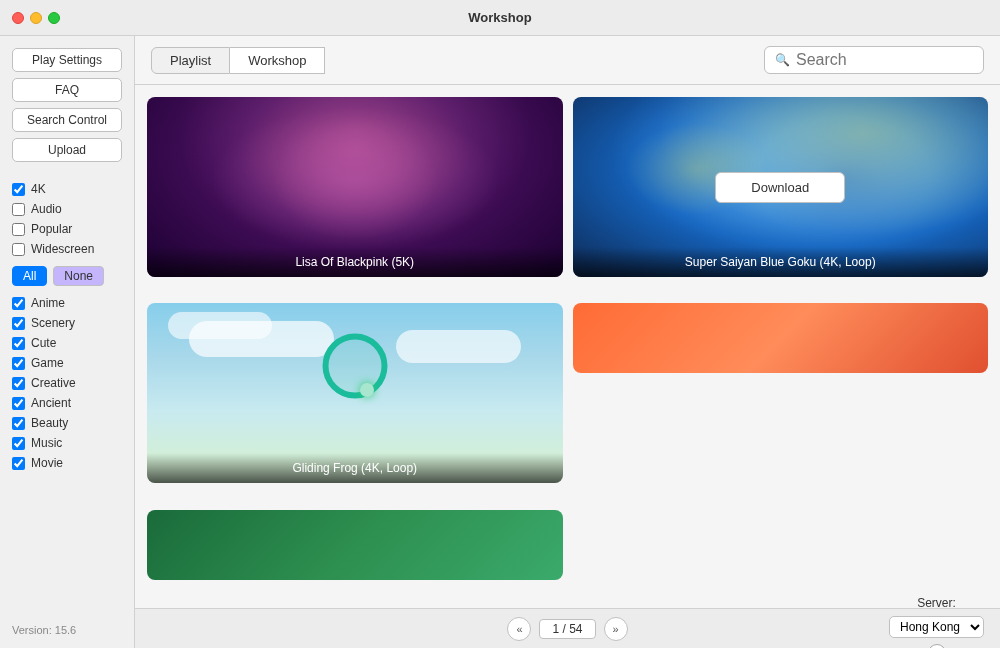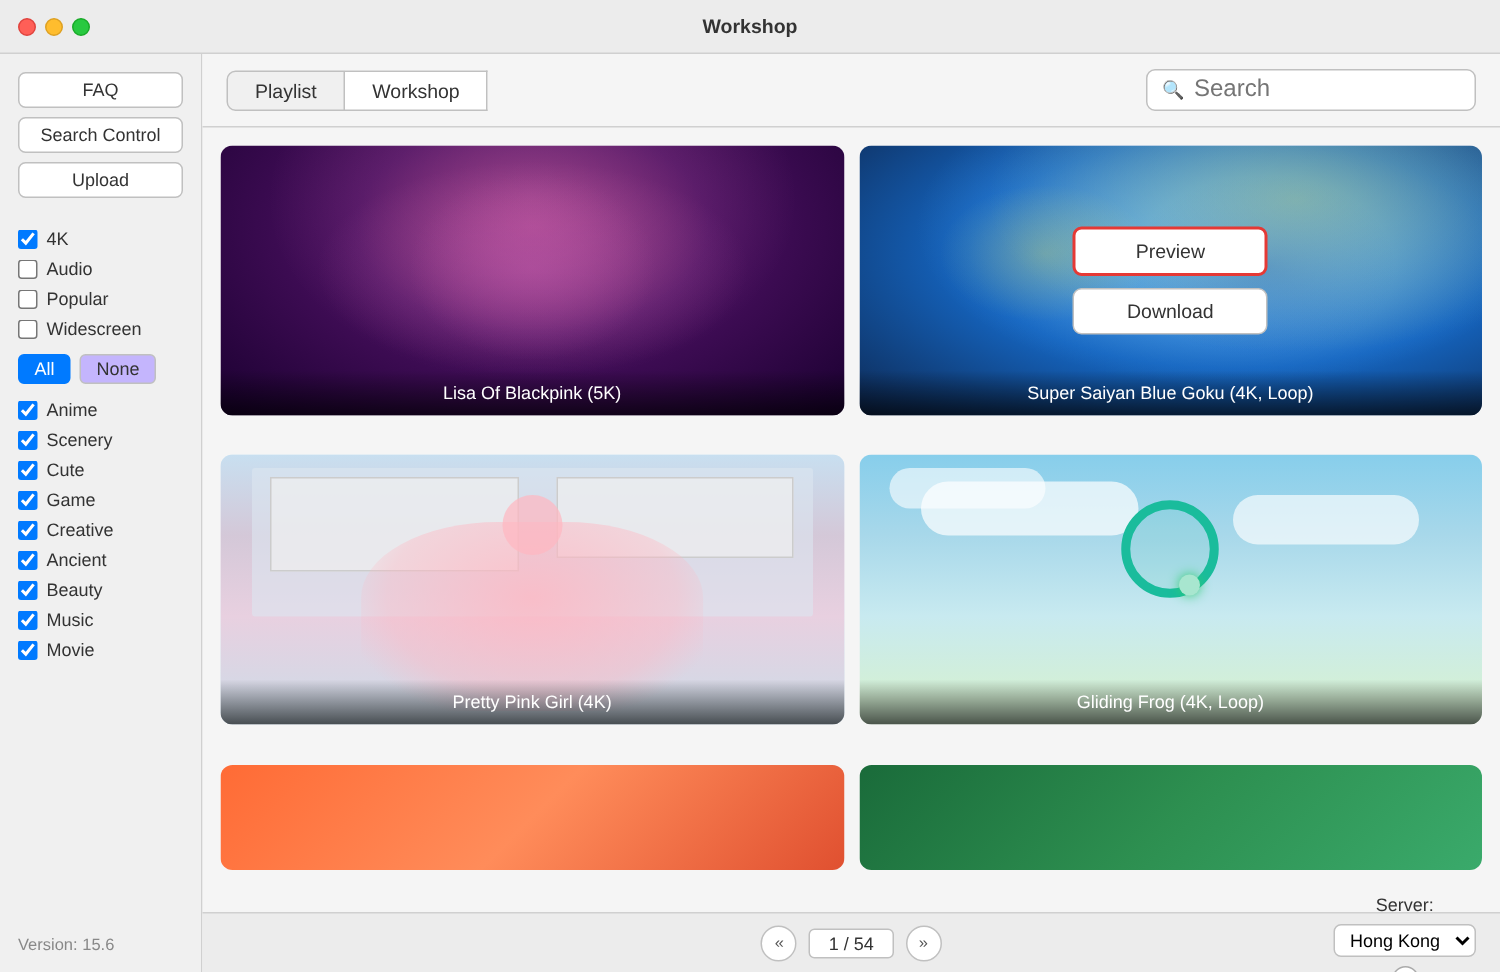--- a/index.html
+++ b/index.html
@@ -375,20 +375,21 @@
     <div class="traffic-light tl-close"></div>
     <div class="traffic-light tl-min"></div>
     <div class="traffic-light tl-max"></div>
   </div>
   <span class="title-bar-title">Workshop</span>
 </div>
 
 <div class="main-container">
 
   <div class="sidebar">
+    <button class="sidebar-btn">Play Settings</button>
     <button class="sidebar-btn">FAQ</button>
     <button class="sidebar-btn">Search Control</button>
     <button class="sidebar-btn">Upload</button>
 
     <div class="sidebar-divider"></div>
 
     <label class="checkbox-item">
       <input type="checkbox" checked="" style="">
       <span>4K</span>
     </label>
@@ -475,38 +476,24 @@
 
       <div class="grid-item" style="position:relative;">
         <div class="goku-art" style="width:100%;height:100%;position:relative;">
           <div style="position:absolute;top:0;left:0;right:0;bottom:0;background:radial-gradient(ellipse at 60% 30%, rgba(100,181,246,0.6), transparent 60%);"></div>
           <div style="position:absolute;top:5%;right:10%;width:50%;height:80%;background:radial-gradient(ellipse, rgba(30,100,200,0.5) 0%, transparent 60%);border-radius:40%;"></div>
           <div style="position:absolute;top:10%;left:10%;width:40%;height:60%;background:radial-gradient(ellipse, rgba(255,235,59,0.25) 0%, transparent 60%);border-radius:50%;"></div>
         </div>
         <div class="item-label">Super Saiyan Blue Goku (4K, Loop)</div>
 
         <div class="hover-overlay">
-          <button class="overlay-btn preview">Preview</button>
           <button class="overlay-btn download">Download</button>
         </div>
       </div>
 
-      <div class="grid-item">
-        <div class="sailor-art" style="width:100%;height:100%;position:relative;">
-          <div style="position:absolute;top:0;left:0;right:0;bottom:0;background:linear-gradient(180deg, #c8dff0 0%, #d4c8d8 30%, #e8d0e0 60%, #ccdce8 100%);"></div>
-
-          <div style="position:absolute;top:5%;left:5%;width:90%;height:55%;background:rgba(220,230,240,0.6);border-radius:2px;"></div>
-          <div style="position:absolute;top:8%;left:8%;width:40%;height:35%;background:rgba(240,240,240,0.7);border:1px solid #ccc;"></div>
-          <div style="position:absolute;top:8%;right:8%;width:38%;height:30%;background:rgba(240,240,240,0.7);border:1px solid #ccc;"></div>
-
-          <div style="position:absolute;bottom:5%;left:50%;transform:translateX(-50%);width:55%;height:70%;background:radial-gradient(ellipse at 50% 40%, rgba(255,182,193,0.8) 0%, rgba(255,182,193,0.4) 60%, transparent 80%);border-radius:40% 40% 0 0;"></div>
-          <div style="position:absolute;top:15%;left:50%;transform:translateX(-50%);width:40px;height:40px;background:rgba(255,182,193,0.7);border-radius:50%;"></div>
-        </div>
-        <div class="item-label">Pretty Pink Girl (4K)</div>
-      </div>
 
       <div class="grid-item">
         <div class="frog-art" style="width:100%;height:100%;position:relative;">
 
           <div style="position:absolute;top:10%;left:10%;width:35%;height:20%;background:rgba(255,255,255,0.7);border-radius:50px;"></div>
           <div style="position:absolute;top:5%;left:5%;width:25%;height:15%;background:rgba(255,255,255,0.6);border-radius:50px;"></div>
           <div style="position:absolute;top:15%;right:10%;width:30%;height:18%;background:rgba(255,255,255,0.65);border-radius:50px;"></div>
 
           <div style="position:absolute;top:35%;left:50%;transform:translate(-50%,-50%);width:65px;height:65px;border:6px solid #1abc9c;border-radius:50%;background:rgba(26,188,156,0.1);"></div>
           <div style="position:absolute;top:48%;left:53%;transform:translate(-50%,-50%);width:14px;height:14px;background:#a8e6cf;border-radius:50%;box-shadow:0 0 8px #2ecc71;"></div>

